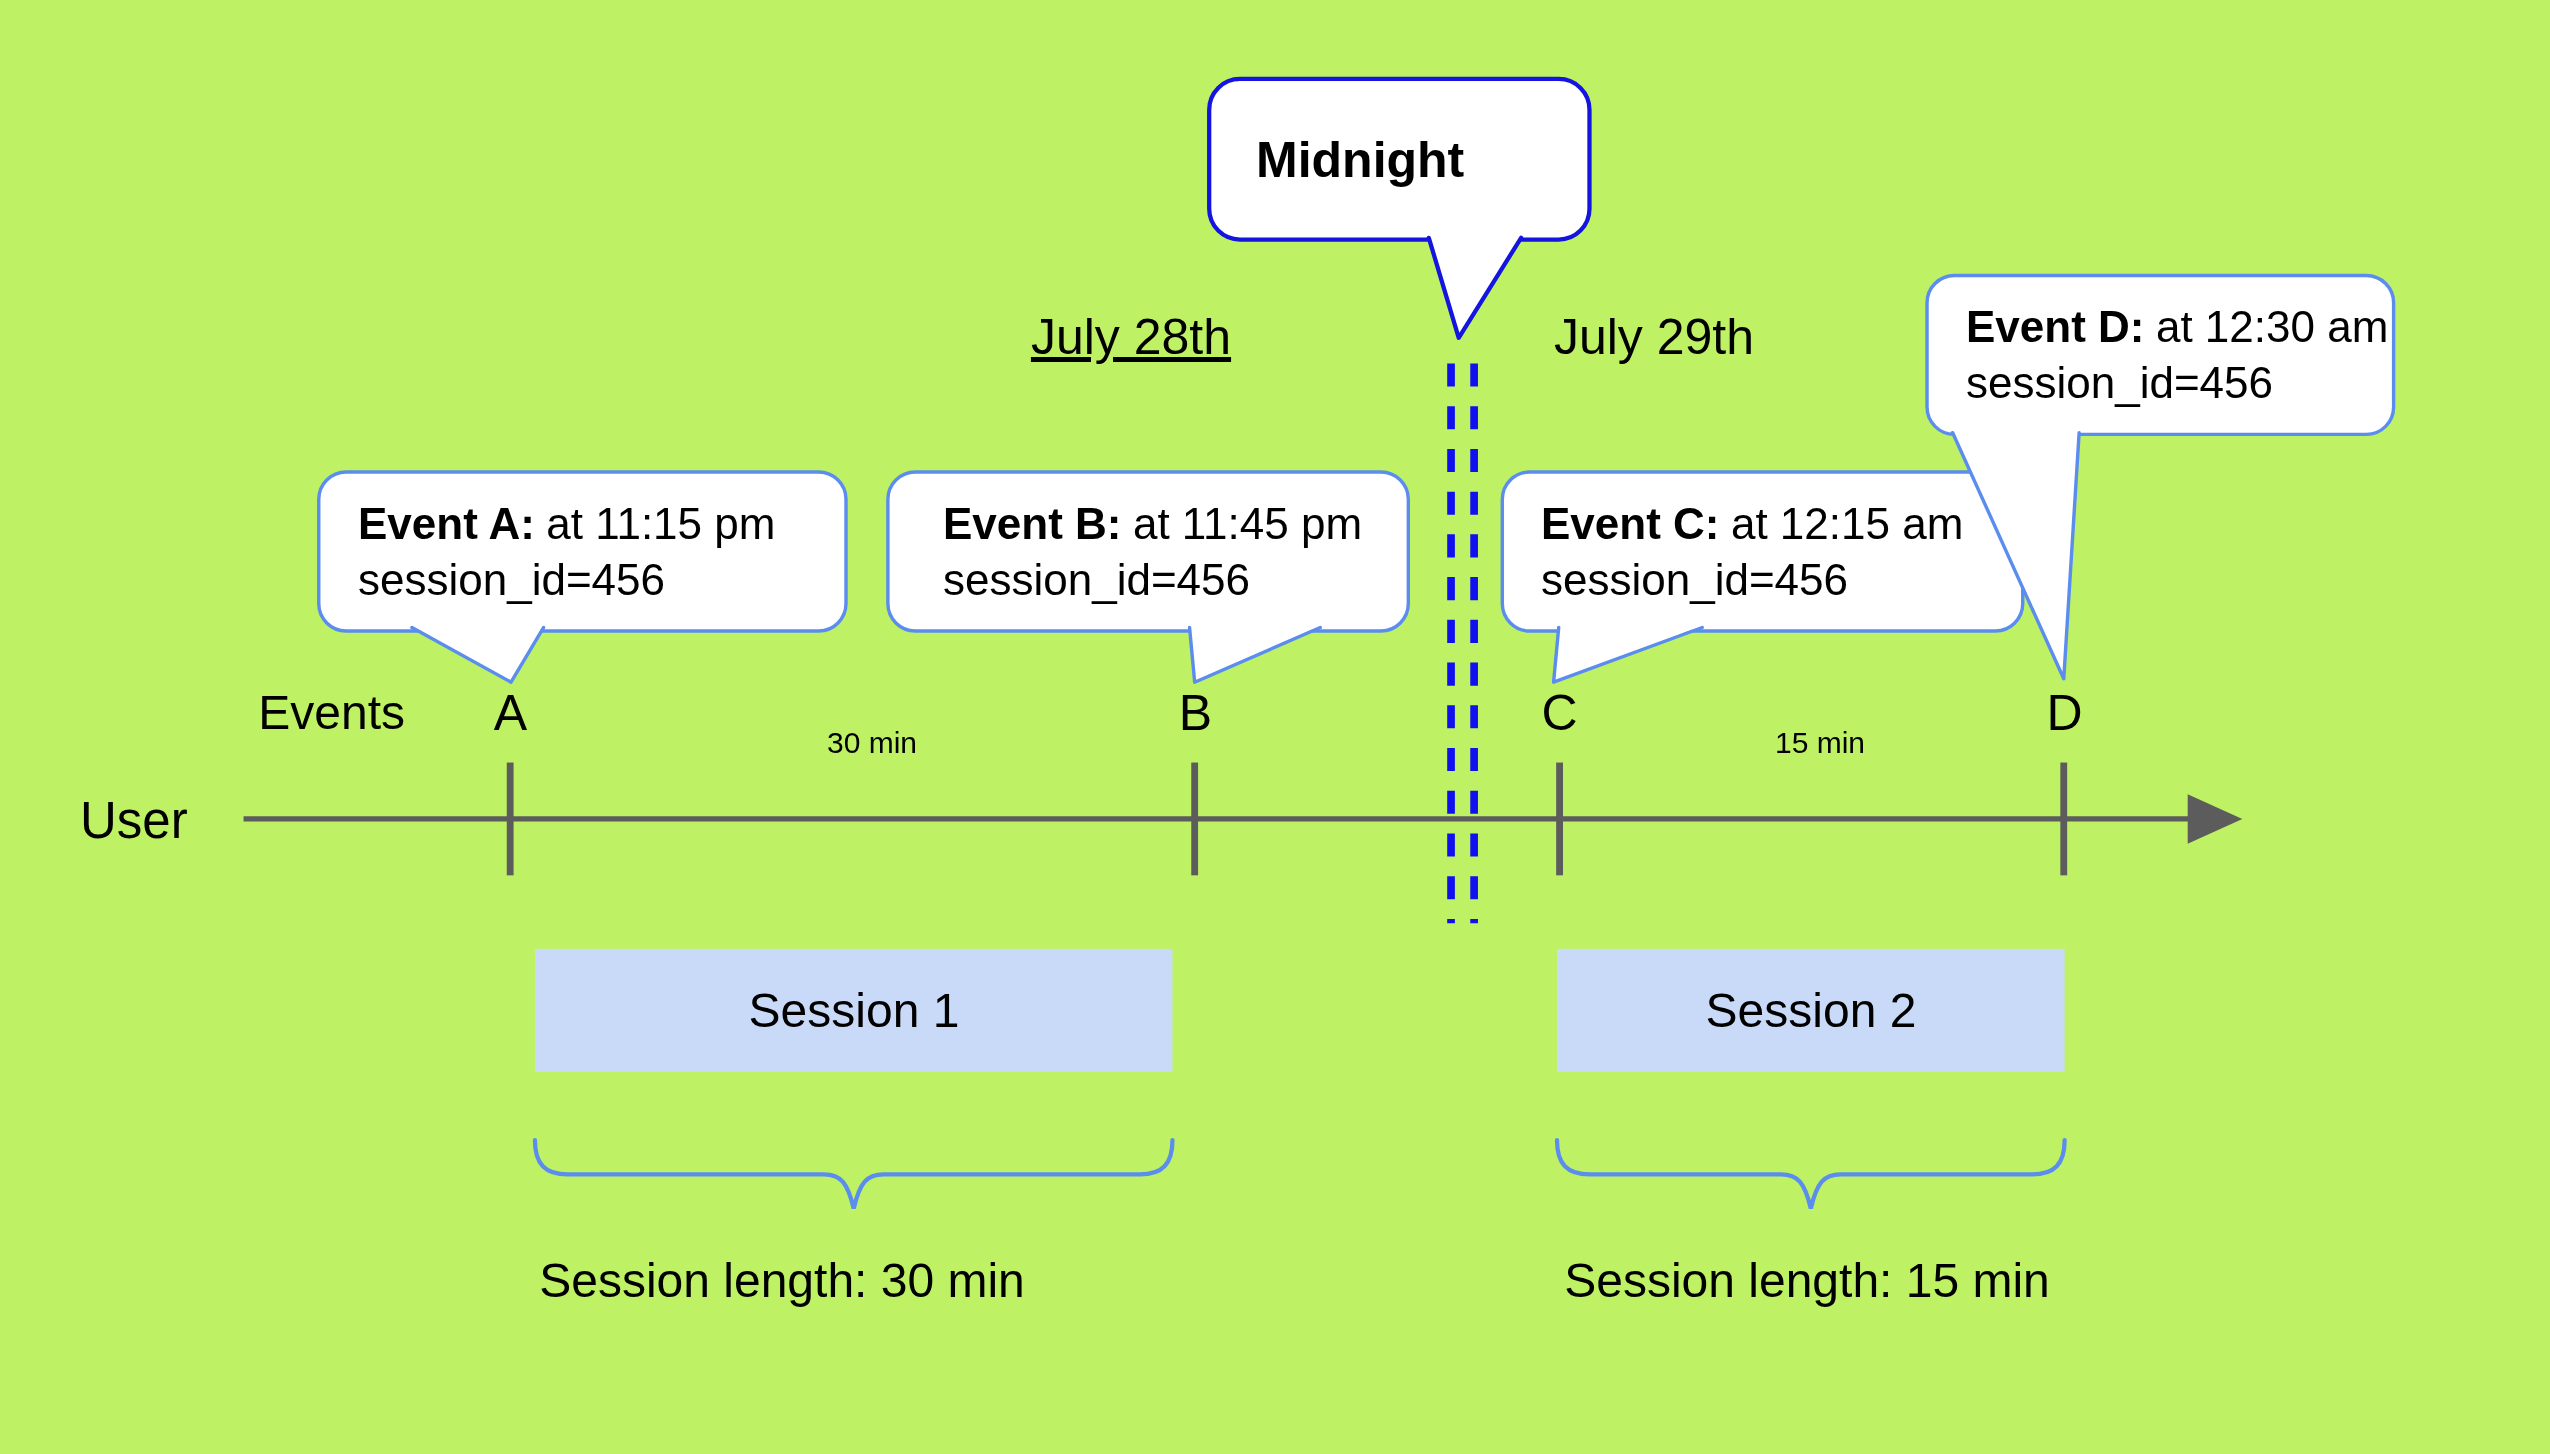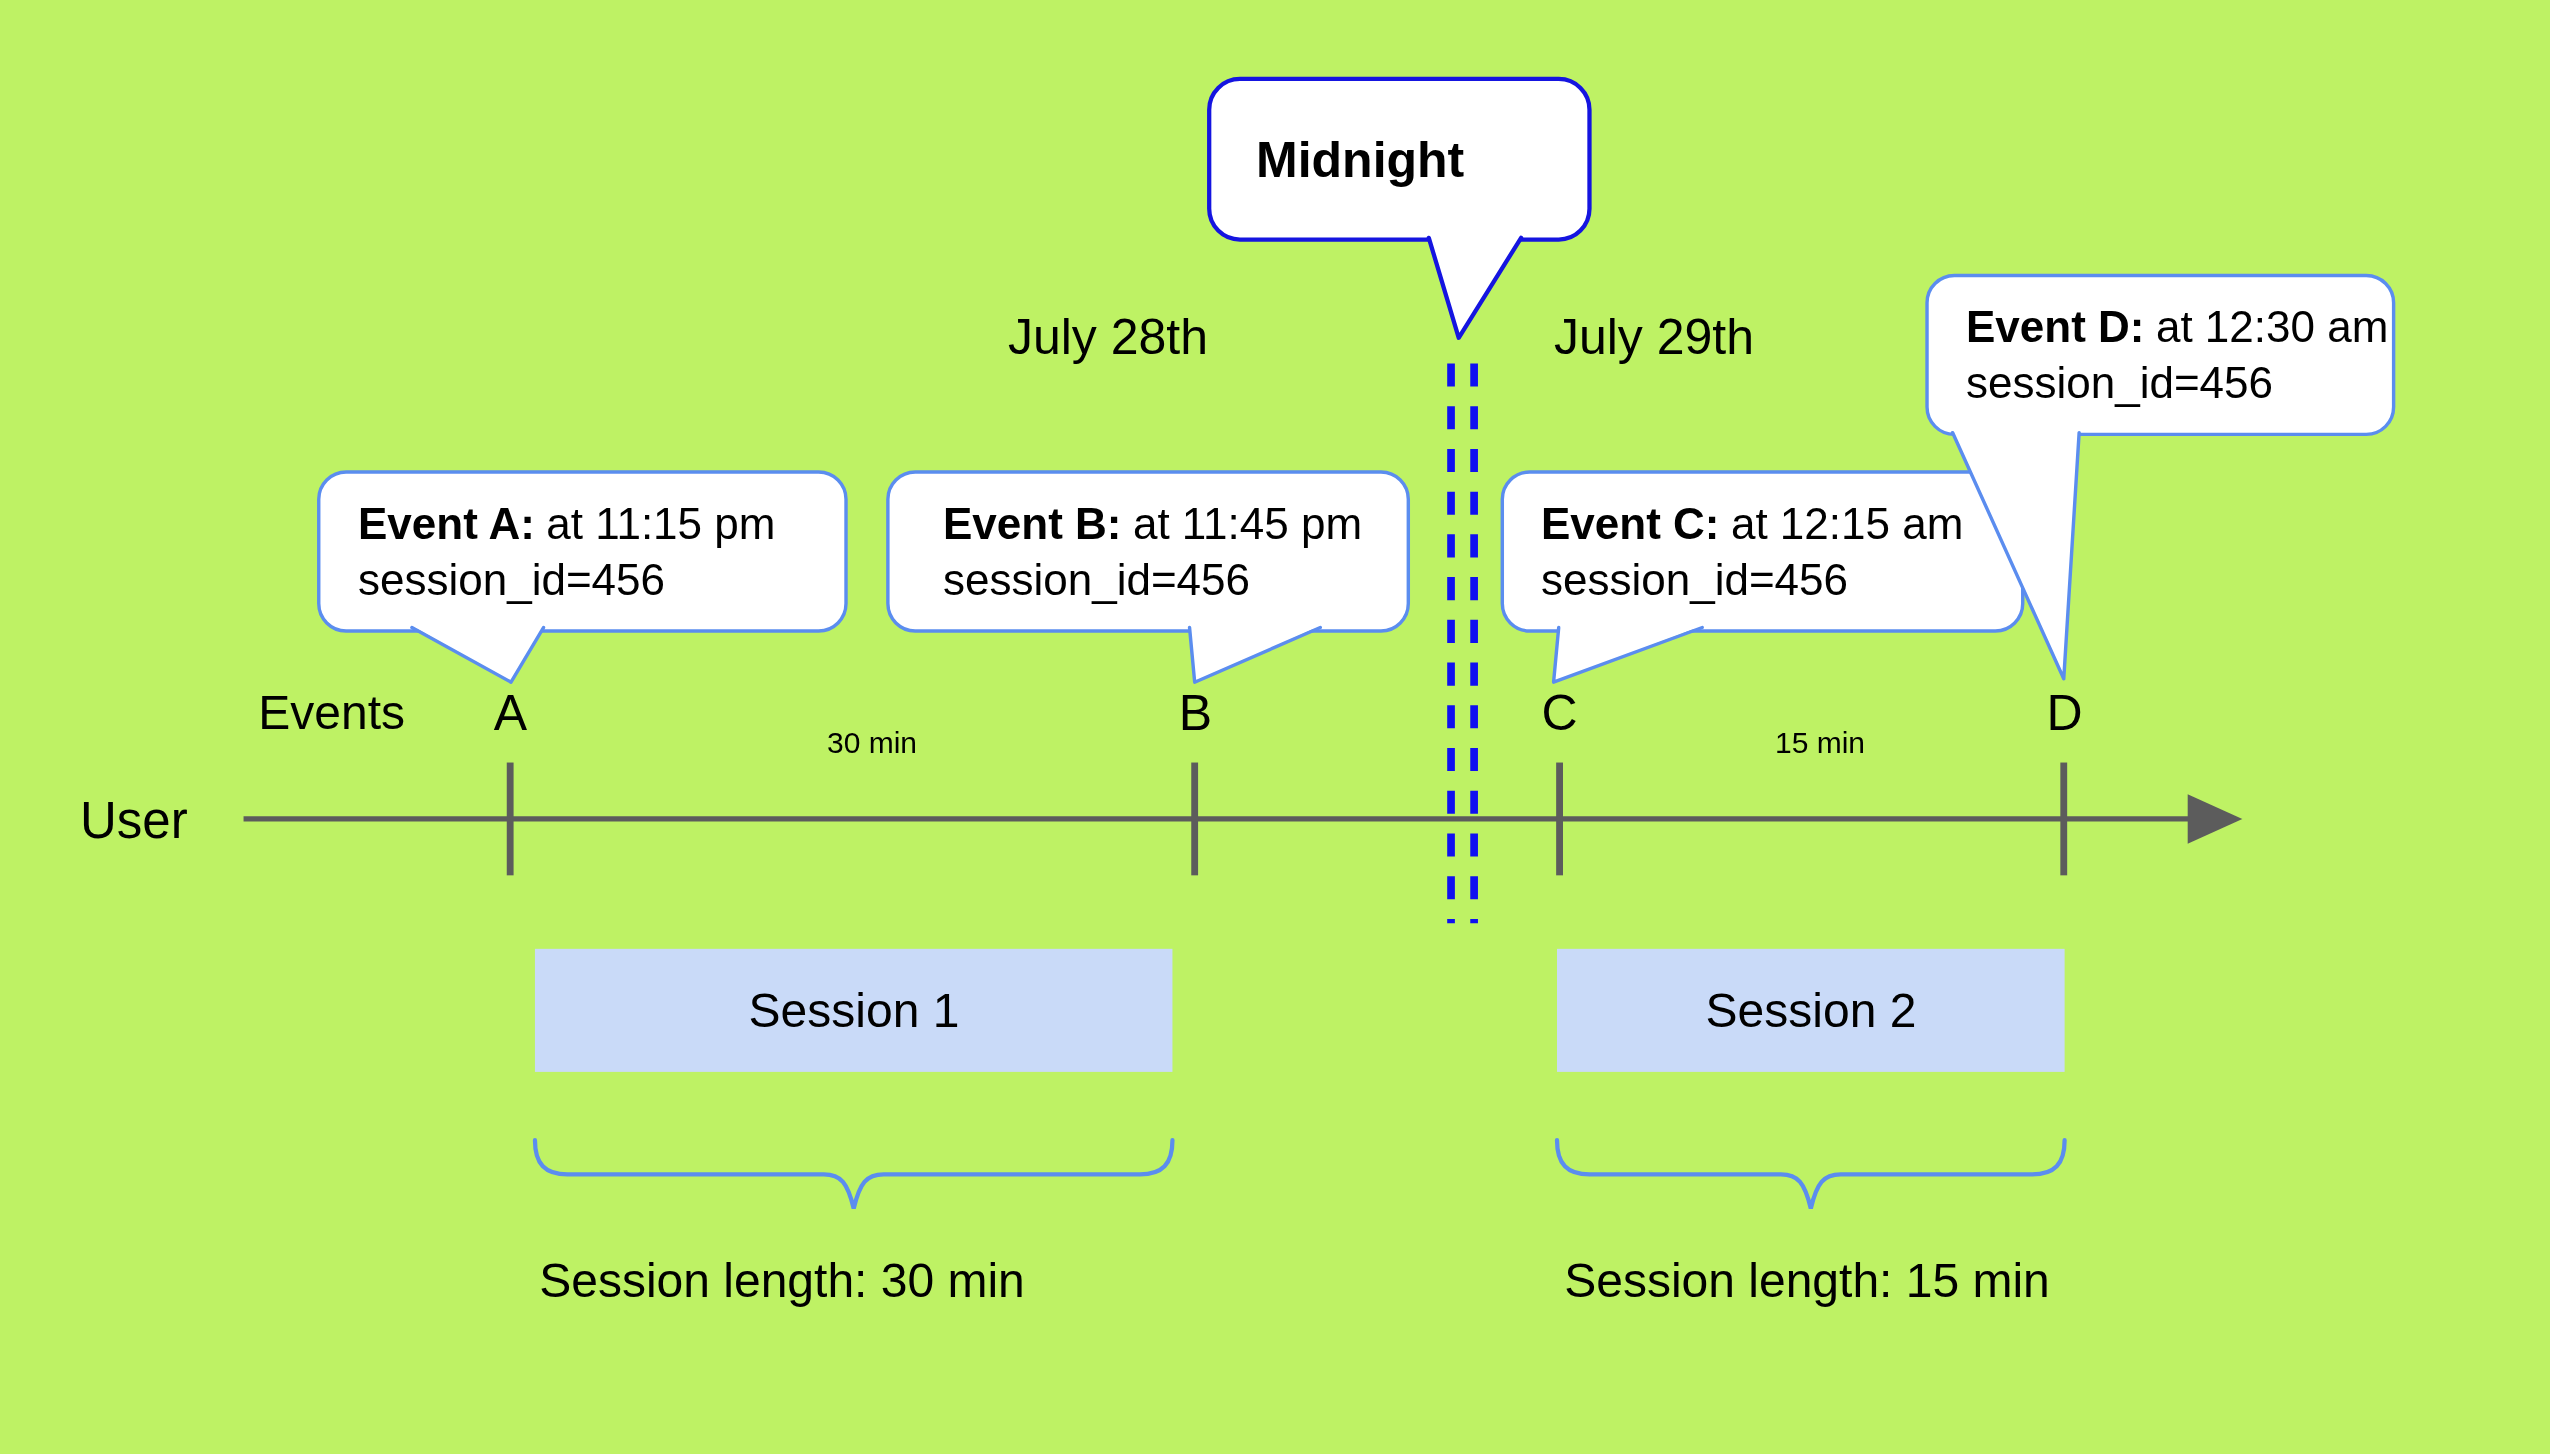--- a/index.html
+++ b/index.html
@@ -95,21 +95,21 @@
 
     <rect class="sessrect" x="626" y="1110" width="746" height="144"></rect>
     <rect class="sessrect" x="1822" y="1110" width="594" height="144"></rect>
 
     <path class="brace" d="M626,1334 C626,1362 638,1374 664,1374 L964,1374 C984,1374 992,1384 999,1414 C1006,1384 1014,1374 1034,1374 L1334,1374 C1360,1374 1372,1362 1372,1334"></path>
     <path class="brace" d="M1822,1334 C1822,1362 1834,1374 1860,1374 L2084,1374 C2104,1374 2112,1384 2119,1414 C2126,1384 2134,1374 2154,1374 L2378,1374 C2404,1374 2416,1362 2416,1334"></path>
   </svg>
 
   <div class="midnight-text" style="left:1209px;top:79px;width:380px;height:161px;padding-left:47px;">Midnight</div>
 
-  <div class="txt date-label" style="left:937px;top:308px;width:342px;">July 28th</div>
+  <div class="txt date-label" style="left:960px;top:308px;width:342px;text-decoration:underline;">July 28th</div>
   <div class="txt date-label" style="left:1483px;top:308px;width:342px;">July 29th</div>
 
   <div class="bubble-text" style="left:319px;top:472px;width:527px;height:159px;padding-left:39px;box-sizing:border-box;">
     <div><span class="bold">Event A:</span><span class="time">at 11:15 pm</span></div>
     <div>session_id=456</div>
   </div>
   <div class="bubble-text" style="left:888px;top:472px;width:520px;height:159px;padding-left:55px;box-sizing:border-box;justify-content:center;">
     <div><span class="bold">Event B:</span><span class="time">at 11:45 pm</span></div>
     <div>session_id=456</div>
   </div>

